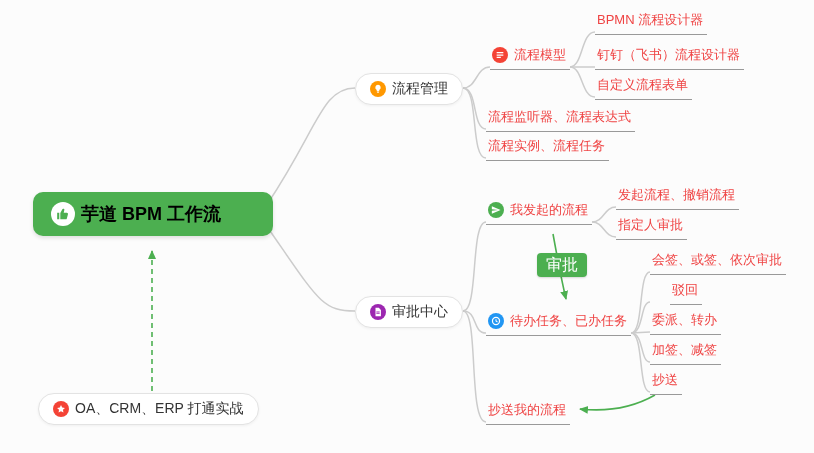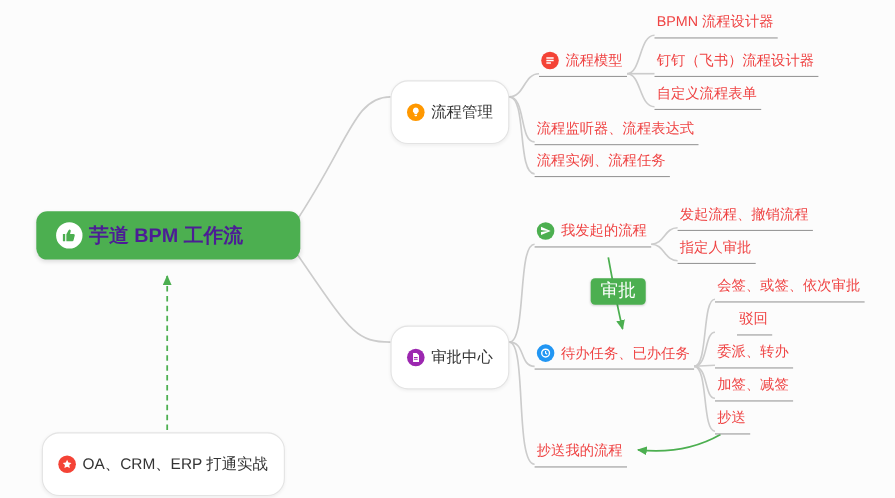--- a/index.html
+++ b/index.html
@@ -2,23 +2,23 @@
 <html style="--root-bg: #4caf50; --connector: #cccccc; --underline: #999999; --arrow-green: #4caf50; --badge-bg: #4caf50; --icon-orange: #ff9800; --icon-red: #f44336; --icon-purple: #9c27b0; --icon-green: #4caf50; --icon-blue: #2196f3;"><head>
 <meta charset="utf-8">
 <style>
   * { margin:0; padding:0; box-sizing:border-box; }
   html,body { background:#fcfcfc; }
   body { font-family:"Liberation Sans","DejaVu Sans",sans-serif; }
   .canvas { position:relative; width:814px; height:453px; overflow:hidden; background:#fcfcfc; }
   #connectors { position:absolute; left:0; top:0; z-index:1; }
   .node { position:absolute; display:flex; align-items:center; gap:6px; z-index:2; white-space:nowrap; }
   .line-node { border-bottom:1px solid var(--underline,#999); padding:0 4px 5px 2px; font-size:13px; color:#ef4444; }
-  .box-node { background:#fff; border:1px solid #e3e3e3; border-radius:16px; padding:19px 14px; font-size:14px; color:#333;
+  .box-node { background:#fff; border:1px solid #e3e3e3; border-radius:16px; padding:6px 14px; font-size:14px; color:#333;
               box-shadow:0 1px 3px rgba(0,0,0,0.05); }
-  .root-node { background:var(--root-bg,#4caf50); border:none; border-radius:10px; padding:10px 18px; color:#4c1d95;
+  .root-node { background:var(--root-bg,#4caf50); border:none; border-radius:10px; padding:10px 18px; color:#000000;
                font-size:18px; font-weight:bold; min-width:240px; box-shadow:0 2px 4px rgba(0,0,0,0.12); }
   .icon-circle { width:16px; height:16px; border-radius:50%; display:inline-flex; align-items:center; justify-content:center; flex:none; }
   .icon-circle svg { width:10px; height:10px; display:block; }
   .root-node .icon-circle { width:24px; height:24px; background:#fff; }
   .root-node .icon-circle svg { width:14px; height:14px; }
   .badge { position:absolute; z-index:3; background:var(--badge-bg,#4caf50); color:#fff; font-size:16px;
            padding:4px 9px; border-radius:4px; line-height:1; box-shadow:0 1px 2px rgba(0,0,0,0.15); }
   .label { display:inline-block; }
 </style>
 </head>

